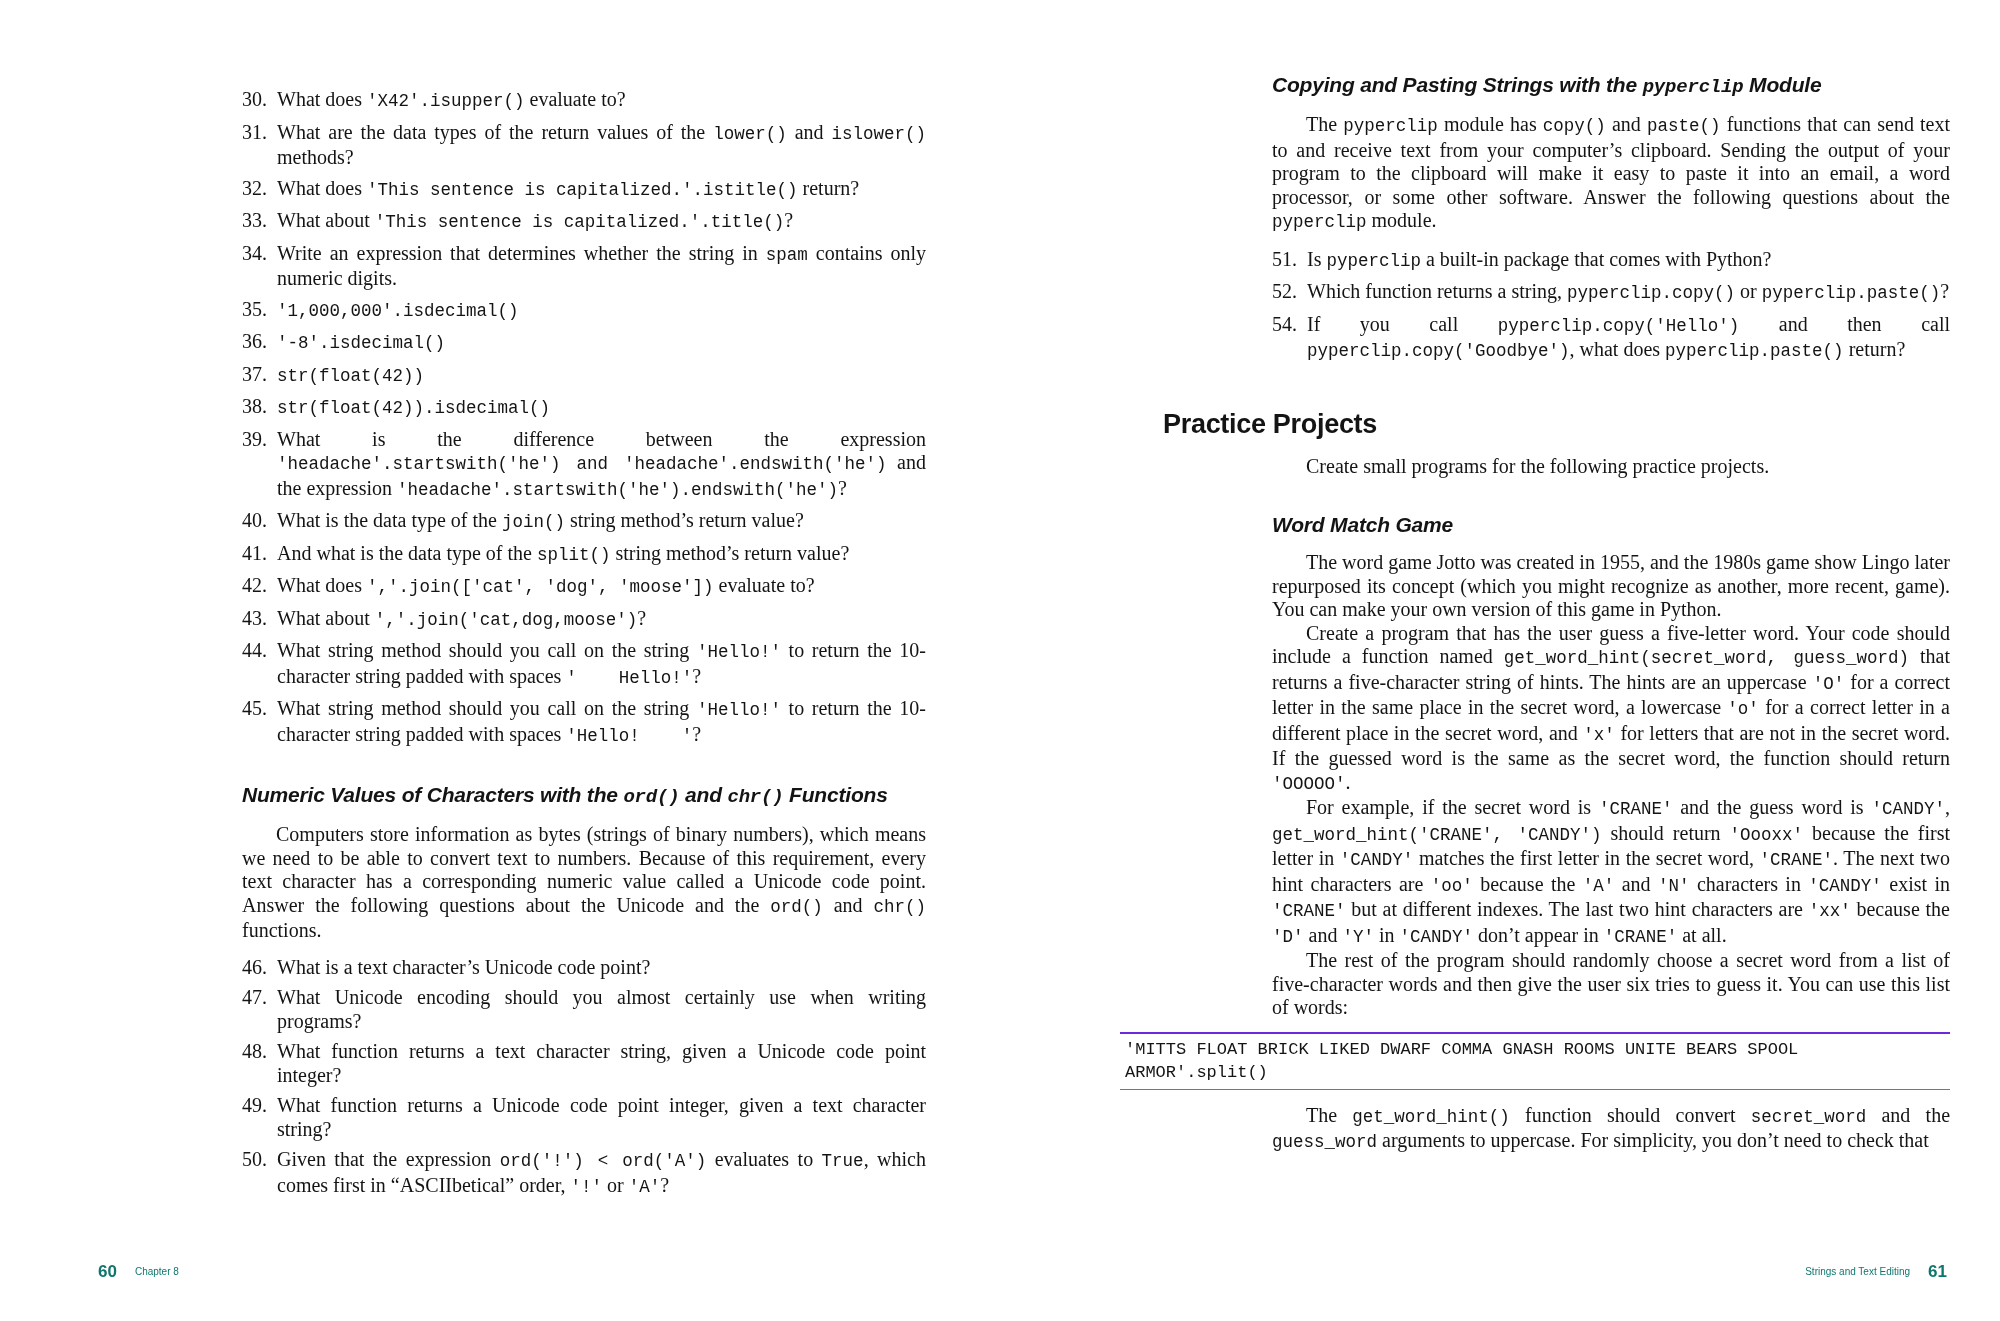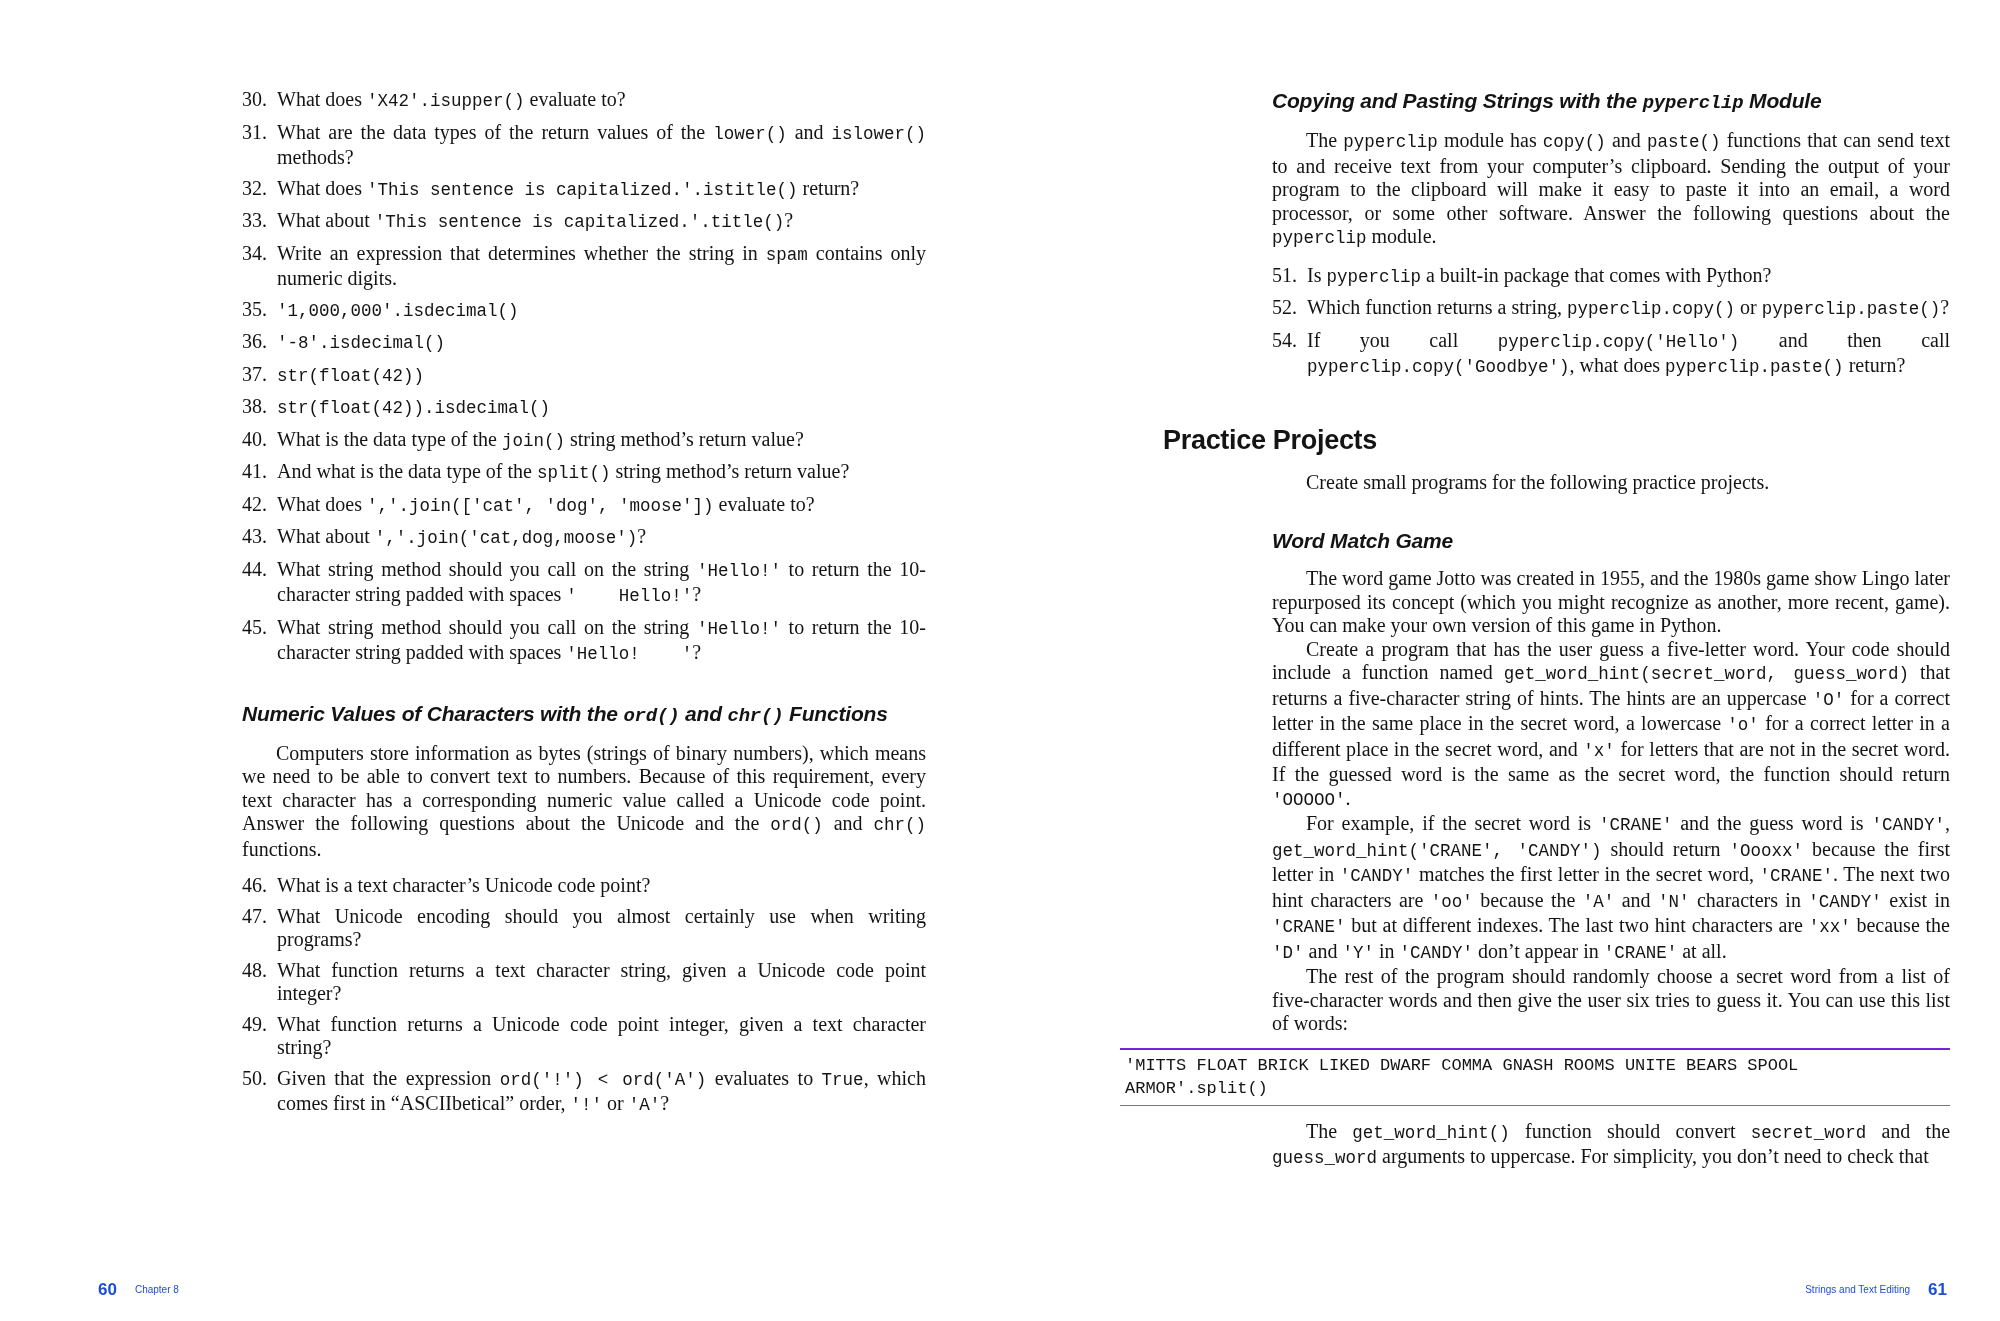--- a/index.html
+++ b/index.html
@@ -9,21 +9,21 @@
     width:2000px; height:1321px;
     background:#ffffff;
     overflow:hidden;
     font-family:"Liberation Serif", serif;
     color:#141414;
     font-size:20px;
     line-height:23.5px;
   }
   .page-content { position:absolute; }
   .page-content.left  { left:242px;  top:86px; width:684px; }
-  .page-content.right { left:1272px; top:88px; width:678px; }
+  .page-content.right { left:1272px; top:72px; width:678px; }
 
   .qlist { margin-top:2px; }
   .qlist.gap-top { margin-top:13px; }
   .qitem { display:flex; margin-bottom:7px; }
   .qnum  { flex:0 0 35px; width:35px; }
   .qtext { flex:1 1 auto; text-align:justify; }
 
   .para { text-align:justify; }
   .para.indent { text-indent:34px; }
   .para.interlude { margin:13px 0 13px 35px; text-align:left; }
@@ -61,24 +61,24 @@
     margin:12px 0 14px -152px;
     width:calc(100% + 152px);
     border-top:2px solid #6d28d9;
     border-bottom:1px solid #777777;
     padding:4px 0 4px 5px;
     font-size:17px;
     text-align:left;
   }
 
   .footer {
-    position:absolute; bottom:20px;
+    position:absolute; bottom:38px;
     font-family:"Liberation Sans", sans-serif;
     display:flex; align-items:flex-start; gap:18px;
-    color:#1d4ed8;
+    color:#0f766e;
   }
   .footer-left  { left:98px; }
   .footer-right { right:53px; }
   .footer-num   { font-weight:bold; font-size:17px; }
   .footer-label { font-size:10px; }
 </style>
 </head>
 <body>
 
 <div class="spread">
@@ -114,20 +114,24 @@
           <span class="qnum">36.</span>
           <span class="qtext"><span class="code">'-8'.isdecimal()</span></span>
         </div>
         <div class="qitem">
           <span class="qnum">37.</span>
           <span class="qtext"><span class="code">str(float(42))</span></span>
         </div>
         <div class="qitem">
           <span class="qnum">38.</span>
           <span class="qtext"><span class="code">str(float(42)).isdecimal()</span></span>
+        </div>
+        <div class="qitem">
+          <span class="qnum">39.</span>
+          <span class="qtext">What is the difference between the expression <span class="code">'headache'.startswith('he') and 'headache'.endswith('he')</span> and the expression <span class="code">'headache'.startswith('he').endswith('he')</span>?</span>
         </div>
         <div class="qitem">
           <span class="qnum">40.</span>
           <span class="qtext">What is the data type of the <span class="code">join()</span> string method’s return value?</span>
         </div>
         <div class="qitem">
           <span class="qnum">41.</span>
           <span class="qtext">And what is the data type of the <span class="code">split()</span> string method’s return value?</span>
         </div>
         <div class="qitem">

